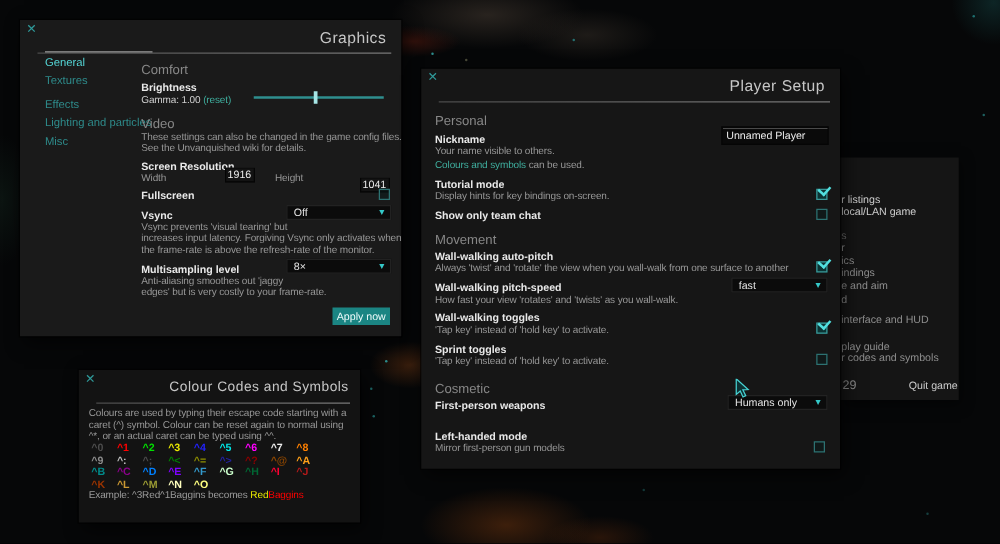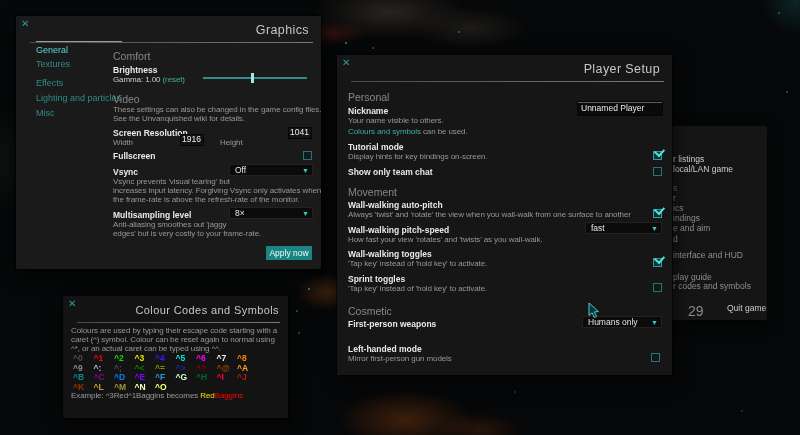--- a/index.html
+++ b/index.html
@@ -70,21 +70,21 @@
   .code-grid { position:absolute; left:10px; top:57px; display:grid; grid-template-columns:repeat(9,20.5px); grid-auto-rows:9.5px; }
   .code-grid span { font-size:8.5px; font-weight:bold; white-space:nowrap; }
   .example-line { position:absolute; left:8px; top:95px; font-size:8px; color:#9a9a9a; white-space:nowrap; letter-spacing:-.1px; }
   .example-line b { font-weight:normal; }
 
   
   .menu-frag { position:absolute; left:672px; top:126px; width:95px; height:194px; background:#151515; box-shadow:2px 3px 10px rgba(0,0,0,.5); }
   .mf-item { position:absolute; left:1px; font-size:8.5px; color:#8e8e8e; white-space:nowrap; }
   .mf-item.light { color:#cfcfcf; }
   .mf-item.faint { color:#6a6a6a; }
-  .mf-version { position:absolute; left:16px; top:177px; font-size:14px; color:#8a8a8a; }
+  .mf-version { position:absolute; left:2px; top:177px; font-size:10px; color:#8a8a8a; }
   .mf-quit { position:absolute; left:55px; top:177px; font-size:8.5px; color:#cccccc; white-space:nowrap; }
 
   .cursor { position:absolute; left:588px; top:303px; z-index:20; }
 </style>
 </head>
 <body>
 
 <div class="stage">
 
   <div class="bg-art"></div>
@@ -129,21 +129,21 @@
     </div>
 
     <div class="sec" style="left:97px;top:77px">Video</div>
     <div class="desc" style="left:97px;top:89px">These settings can also be changed in the game config files.</div>
     <div class="desc" style="left:97px;top:98px">See the Unvanquished wiki for details.</div>
 
     <div class="lbl" style="left:97px;top:112px">Screen Resolution</div>
     <div class="desc" style="left:97px;top:122px">Width</div>
     <div class="num-input" style="left:164px;top:118px;width:24px">1916</div>
     <div class="desc" style="left:204px;top:122px">Height</div>
-    <div class="num-input" style="left:272px;top:111px;width:24px">1041</div>
+    <div class="num-input" style="left:272px;top:126px;width:24px">1041</div>
 
     <div class="lbl" style="left:97px;top:135px">Fullscreen</div>
     <div class="cb" style="left:287px;top:135px"></div>
 
     <div class="lbl" style="left:97px;top:151px">Vsync</div>
     <div class="dd" style="left:213px;top:148px;width:84px">
       <span>Off</span>
       <span class="dd-arrow">▼</span>
     </div>
     <div class="desc" style="left:97px;top:161px">Vsync prevents 'visual tearing' but</div>

